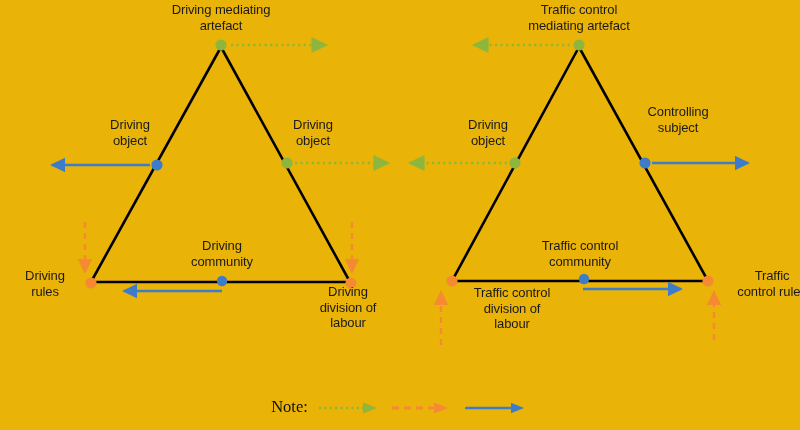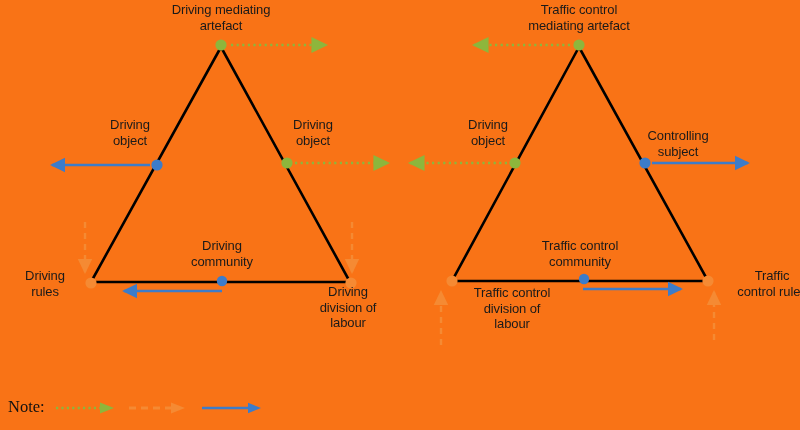--- a/index.html
+++ b/index.html
@@ -4,21 +4,21 @@
 <style>
   html, body {
     margin: 0;
     padding: 0;
     background: #ffffff;
   }
   #root {
     position: relative;
     width: 800px;
     height: 430px;
-    background: #f97316;
+    background: #eab308;
     overflow: hidden;
     font-family: "Liberation Sans", sans-serif;
   }
   svg.diagram {
     position: absolute;
     left: 0;
     top: 0;
     width: 800px;
     height: 430px;
   }
@@ -36,20 +36,21 @@
     position: absolute;
     left: 8px;
     top: 392px;
     width: 784px;
     height: 30px;
     display: flex;
     align-items: center;
     font-family: "Liberation Serif", serif;
     font-size: 16.5px;
     color: #111111;
+    justify-content: center;
   }
   .legend .word { white-space: pre; }
   .legend svg { display: block; }
   .legend .gap { display: inline-block; width: 9px; }
 </style>
 </head>
 <body>
 
 <div id="root">
 
@@ -131,21 +132,21 @@
   <div class="lbl" style="left:296px; top:284px; width:104px;">Driving
 division of
 labour</div>
 
   <div class="lbl" style="left:489px; top:2px; width:180px;">Traffic control
 mediating artefact</div>
 
   <div class="lbl" style="left:443px; top:117px; width:90px;">Driving
 object</div>
 
-  <div class="lbl" style="left:626px; top:128px; width:104px;">Controlling
+  <div class="lbl" style="left:626px; top:104px; width:104px;">Controlling
 subject</div>
 
   <div class="lbl" style="left:515px; top:238px; width:130px;">Traffic control
 community</div>
 
   <div class="lbl" style="left:450px; top:285px; width:124px;">Traffic control
 division of
 labour</div>
 
   <div class="lbl" style="left:724px; top:268px; width:96px;">Traffic

